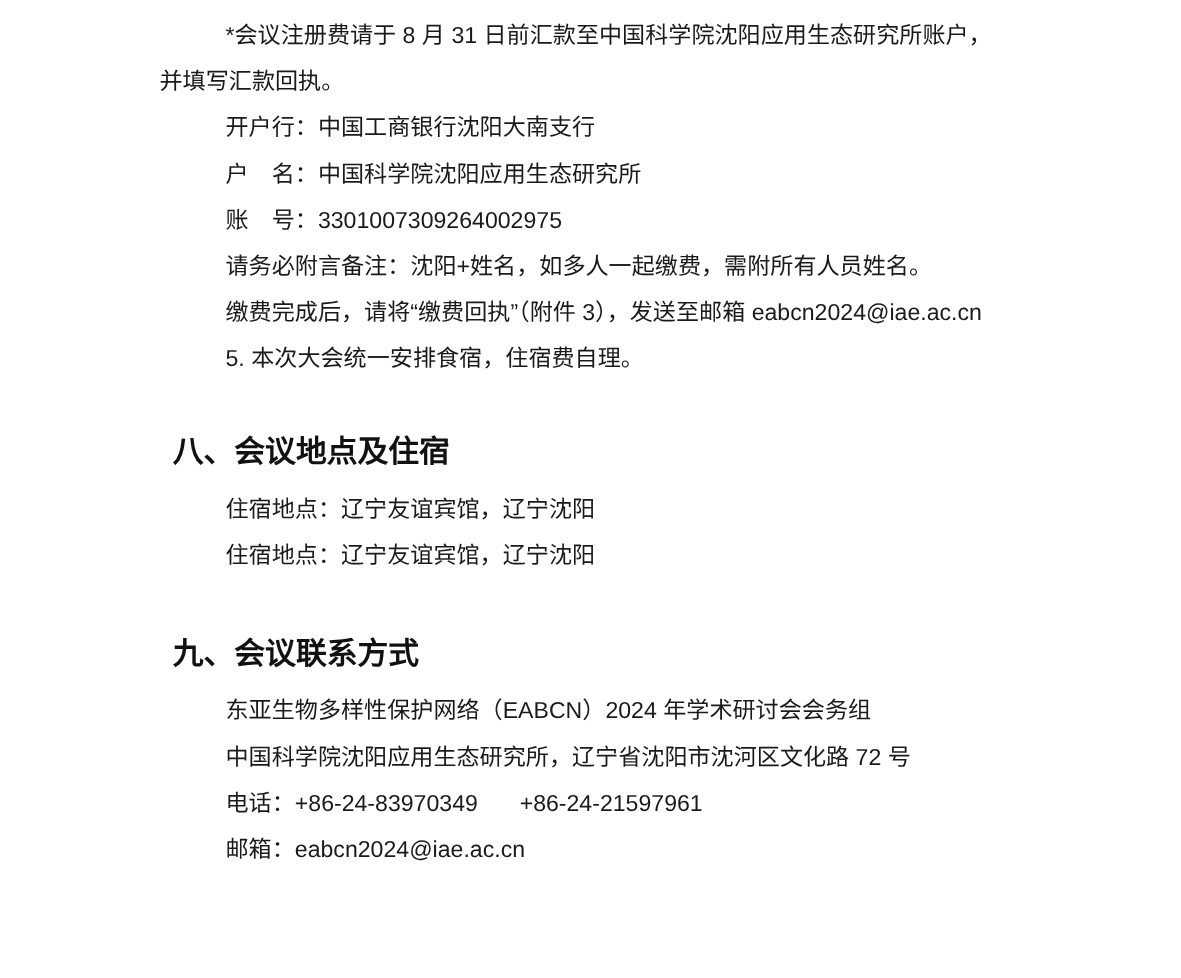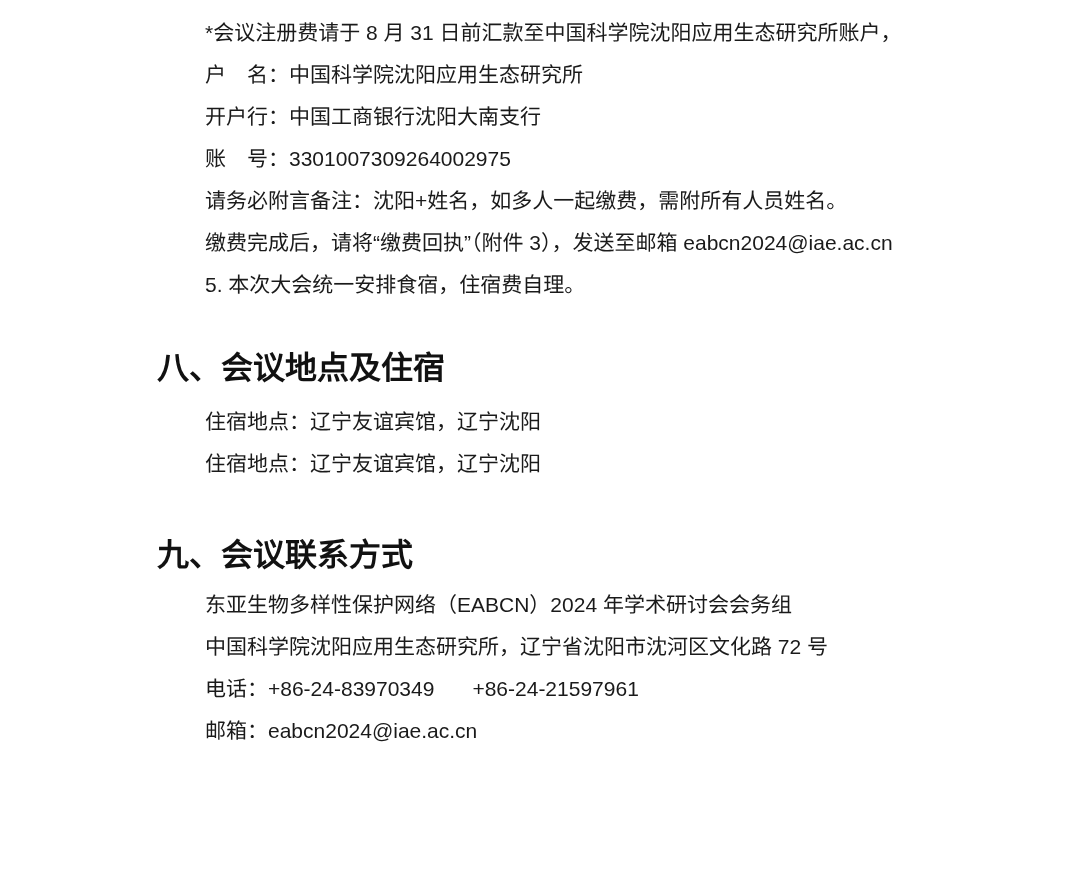--- a/index.html
+++ b/index.html
@@ -21,42 +21,43 @@
     font-size: 21px;
   }
   p.line {
     margin: 0;
     line-height: 42px;
     white-space: nowrap;
   }
   .indent { text-indent: 60px; }
   h2.sec-heading {
     font-family: "Liberation Sans", sans-serif;
-    font-size: 32px;
+    font-size: 28px;
     font-weight: 700;
     line-height: 33px;
     margin: 0 0 16px 12px;
     white-space: nowrap;
     color: #111111;
   }
   h2.sec-heading.first  { margin-top: 46px; }
-  h2.sec-heading.second { margin-top: 54px; margin-bottom: 12px; }
+  h2.sec-heading.second { margin-top: 54px; margin-bottom: 12px; font-family: Liberation Mono, monospace; }
   .phone-2 { margin-left: 38px; }
   .label, .value { display: inline; }
 </style>
 </head>
 <body>
 
 <div class="page">
 
   <p class="line indent">*会议注册费请于 8 月 31 日前汇款至中国科学院沈阳应用生态研究所账户，</p>
+  <p class="line">并填写汇款回执。</p>
+
+  <p class="line indent"><span class="label">开户行：</span><span class="value">中国工商银行沈阳大南支行</span></p>
 
   <p class="line indent"><span class="label">户　名：</span><span class="value">中国科学院沈阳应用生态研究所</span></p>
-
-  <p class="line indent"><span class="label">开户行：</span><span class="value">中国工商银行沈阳大南支行</span></p>
 
   <p class="line indent"><span class="label">账　号：</span><span class="value">3301007309264002975</span></p>
 
 
   <p class="line indent">请务必附言备注：沈阳+姓名，如多人一起缴费，需附所有人员姓名。</p>
 
   <p class="line indent">缴费完成后，请将“缴费回执”（附件 3），发送至邮箱 eabcn2024@iae.ac.cn</p>
 
   <p class="line indent">5. 本次大会统一安排食宿，住宿费自理。</p>
 

